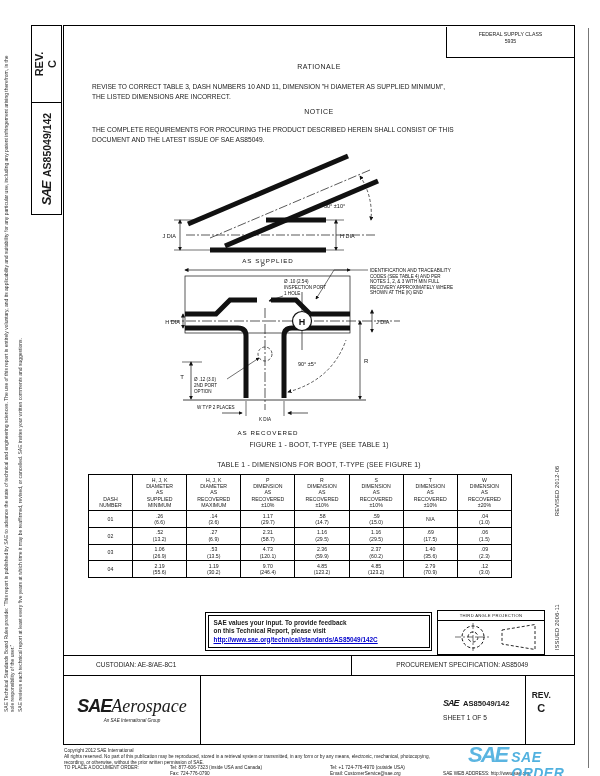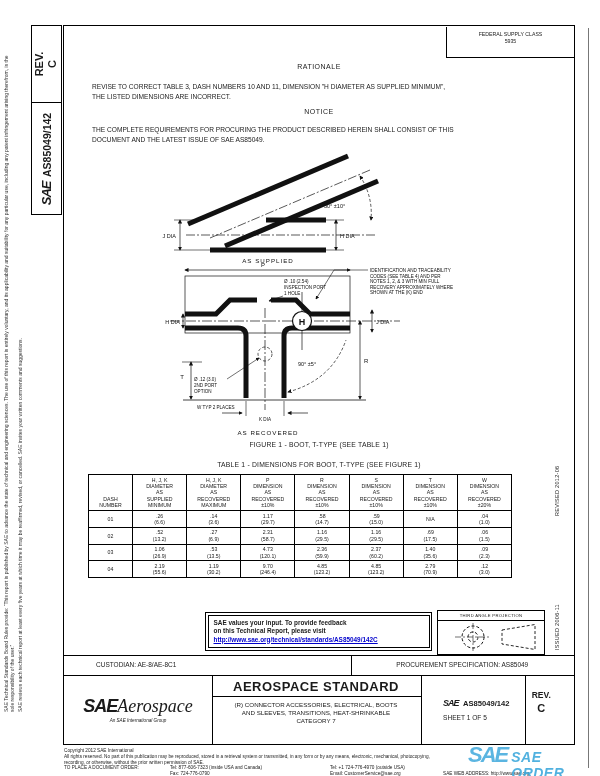--- a/index.html
+++ b/index.html
@@ -406,33 +406,25 @@
       <path d="M64,9 L97,3.5 L97,28.5 L64,23 Z" fill="none" stroke="#111" stroke-width=".9" stroke-dasharray="3 2"></path>
     </svg>
   </div>
 
   <div class="abs vdate" style="left:554px; top:516px; width:106px;">REVISED 2012-06</div>
   <div class="abs vdate" style="left:554px; top:650px; width:100px;">ISSUED 2006-11</div>
 
   <div class="abs tb-cell" style="left:63px; top:655px; width:289px; height:21px; font-size:6.5px; line-height:18px; padding-left:32px;">CUSTODIAN: AE-8/AE-8C1</div>
   <div class="abs tb-cell" style="left:350.5px; top:655px; width:224.5px; height:21px; font-size:6.5px; line-height:18px; text-align:center; border-left:none;">PROCUREMENT SPECIFICATION: AS85049</div>
 
-  <div class="abs tb-cell" style="left:63px; top:674.5px; width:150px; height:70.5px; display:flex; flex-direction:column; align-items:center; justify-content:center;">
+  <div class="abs tb-cell" style="left:63px; top:674.5px; width:138px; height:70.5px; display:flex; flex-direction:column; align-items:center; justify-content:center;">
     <div>
       <span class="logo-sae">SAE</span><span class="logo-aero">Aerospace</span>
     </div>
     <div class="logo-tag">An SAE International Group</div>
-  </div>
-  <div class="abs tb-cell" style="left:211.5px; top:674.5px; width:210px; height:70.5px; border-left:none;">
-    <div class="tb-head">AEROSPACE STANDARD</div>
-    <div class="tb-title">
-      <div>(R) CONNECTOR ACCESSORIES, ELECTRICAL, BOOTS</div>
-      <div>AND SLEEVES, TRANSITIONS, HEAT-SHRINKABLE</div>
-      <div>CATEGORY 7</div>
-    </div>
   </div>
   <div class="abs tb-cell" style="left:436px; top:674.5px; width:90px; height:70.5px; border-left:none; padding:16px 0 0 7px;">
     <div>
       <span class="logo-sae" style="font-size:9px;">SAE</span>
       <span style="font-weight:bold; font-size:7.6px;">AS85049/142</span>
     </div>
     <div style="font-size:6.6px; margin-top:4px;">SHEET 1 OF 5</div>
   </div>
   <div class="abs tb-cell" style="left:508.5px; top:674.5px; width:66.5px; height:70.5px; border-left:none; text-align:center; padding-top:14px;">
     <div style="font-weight:bold; font-size:8.5px;">REV.</div>

